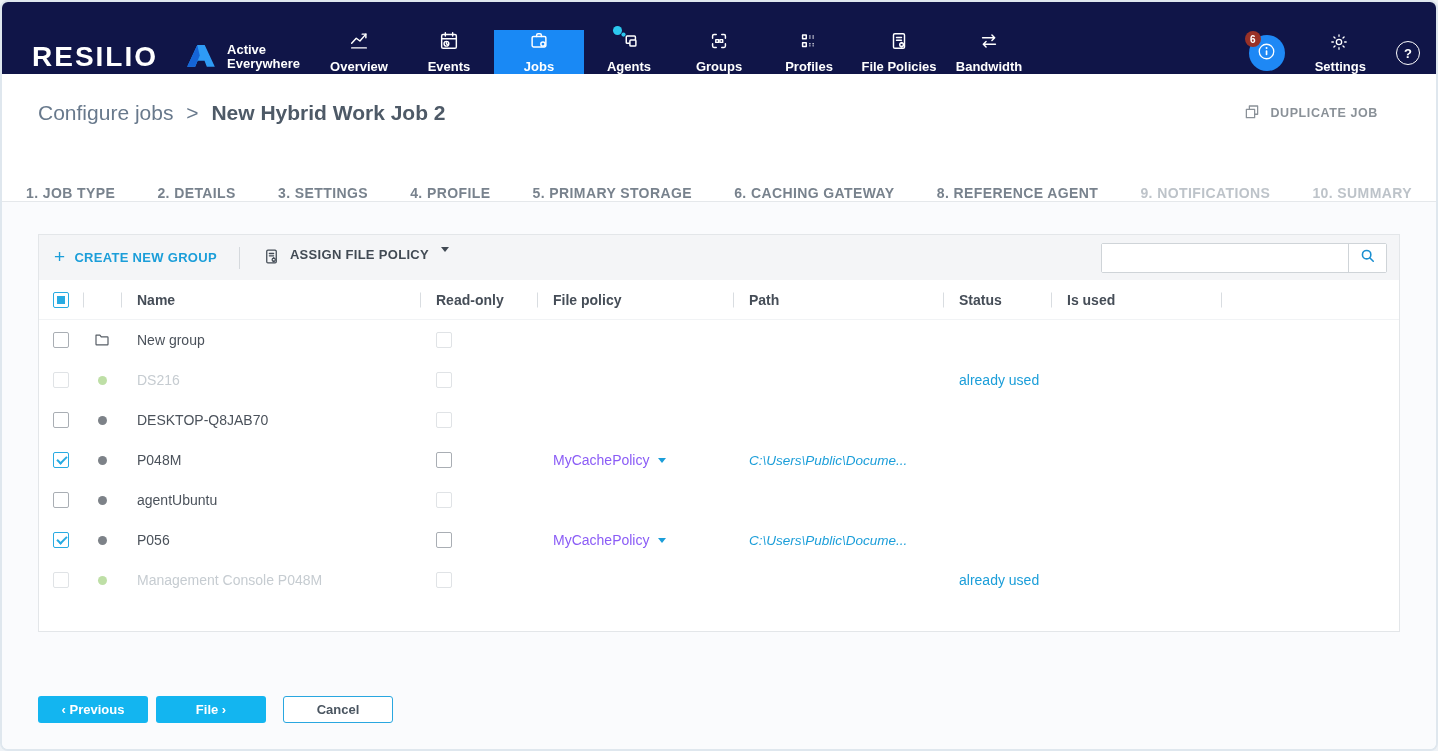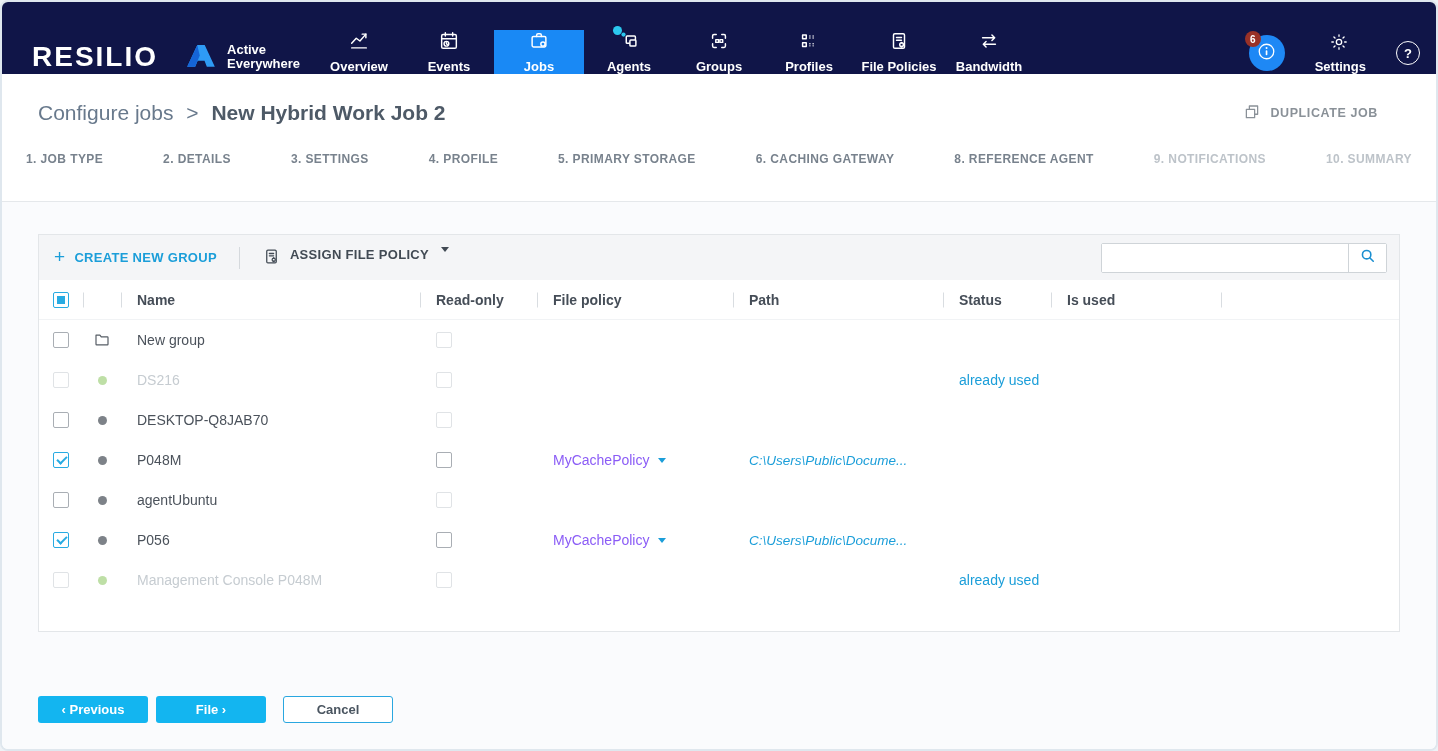--- a/index.html
+++ b/index.html
@@ -41,21 +41,21 @@
   .page-head { height: 78px; flex: 0 0 78px; display: flex; align-items: center; justify-content: space-between; padding: 0 58px 0 36px; background: #fff; }
   .breadcrumb { font-size: 21px; }
   .bc-parent { color: #68798c; font-weight: 500; cursor: pointer; }
   .bc-sep { color: #68798c; font-weight: 500; margin: 0 7px; }
   .bc-current { color: #4e5a67; font-weight: 700; }
   .duplicate-btn { display: flex; align-items: center; gap: 9px; color: #8a9198; font-size: 12.5px; font-weight: 700; letter-spacing: .6px; cursor: pointer; }
   .duplicate-btn svg { width: 18px; height: 18px; }
 
   
   .tabs { height: 50px; flex: 0 0 50px; display: flex; justify-content: space-between; align-items: stretch; padding: 0 14px; border-bottom: 1px solid #e5e8eb; background: #fff; }
-  .tab { position: relative; display: flex; align-items: flex-start; padding: 0 10px; font-size: 12px; font-weight: 700; letter-spacing: .4px; color: #78828d; white-space: nowrap; cursor: pointer; }
+  .tab { position: relative; display: flex; align-items: flex-end; padding: 0 10px; font-size: 14px; font-weight: 700; letter-spacing: .4px; color: #78828d; white-space: nowrap; cursor: pointer; }
   .tab.active { color: #3b434d; }
   .tab.active::after { content: ""; position: absolute; left: 0; right: 0; bottom: -1px; height: 4px; background: #1a9cd8; }
   .tab.disabled { color: #bdc3c9; cursor: default; }
 
   
   .content { flex: 1; background: #fafbfd; padding: 32px 36px 0; }
   .panel { background: #fff; border: 1px solid #e3e6e9; }
 
   .ptoolbar { height: 45px; background: #f4f5f7; display: flex; align-items: center; padding: 0 12px 0 15px; }
   .tb-create { display: flex; align-items: center; gap: 9px; color: #1b9ed9; font-size: 13px; font-weight: 700; letter-spacing: .3px; cursor: pointer; }

